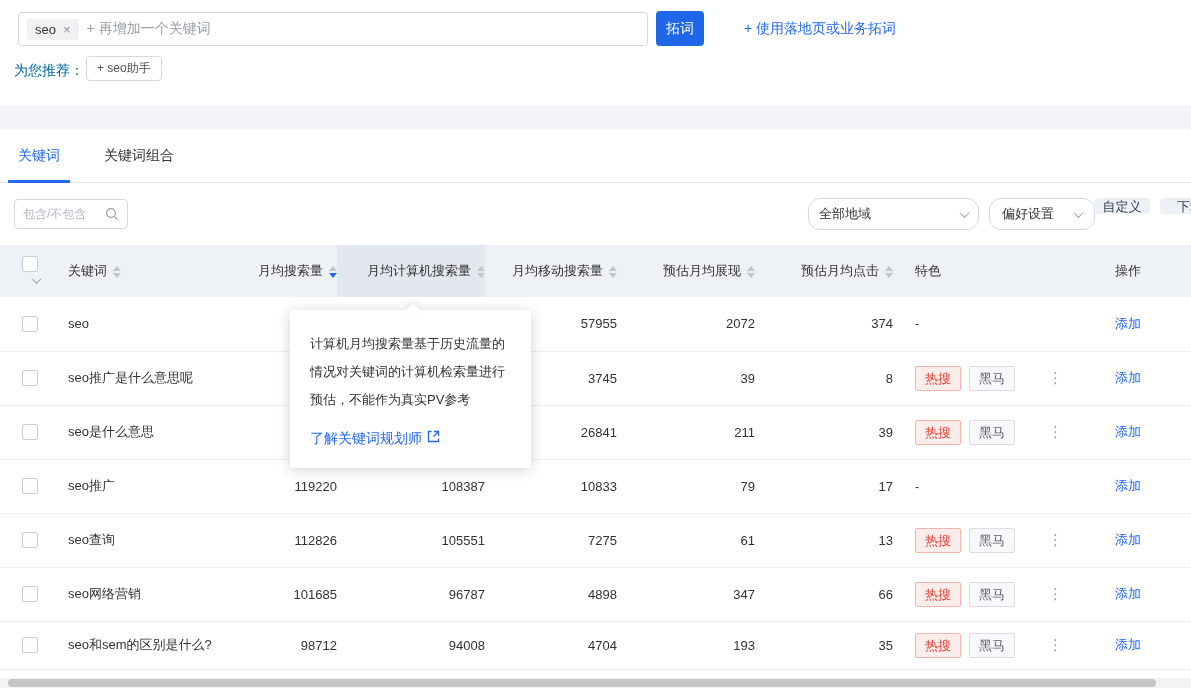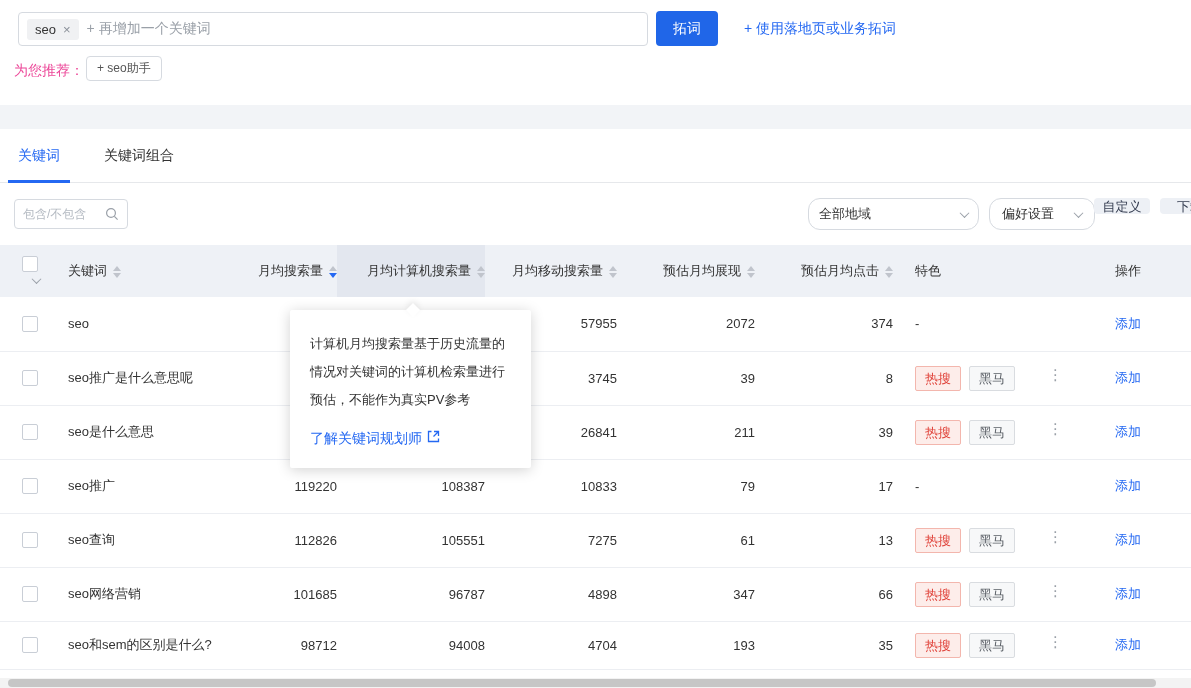--- a/index.html
+++ b/index.html
@@ -17,26 +17,26 @@
     border:1px solid #d6dae0; border-radius:4px; background:#fff;
     display:flex; align-items:center; padding:0 8px; cursor:text;
   }
   .kw-chip {
     display:inline-flex; align-items:center; background:#f0f1f3;
     border-radius:3px; padding:3px 8px; margin-right:8px; color:#333;
   }
   .kw-chip .x { color:#8a9099; margin-left:7px; font-size:13px; cursor:pointer; }
   .kw-placeholder { color:#9aa0a8; font-size:14px; }
   .expand-btn {
-    position:absolute; left:656px; top:11px; width:62px; height:35px;
+    position:absolute; left:656px; top:11px; width:48px; height:35px;
     background:#2066e8; color:#fff; border:none; border-radius:4px;
     font-size:14px; cursor:pointer; font-family:inherit;
   }
   .landing-link { position:absolute; left:744px; top:20px; color:#2468f2; font-size:14px; }
-  .rec-label { position:absolute; left:14px; top:62px; color:#ec4899; font-size:14px; }
+  .rec-label { position:absolute; left:14px; top:62px; color:#0369a1; font-size:14px; }
   .rec-tag {
     position:absolute; left:86px; top:56px; height:25px; padding:0 10px;
     border:1px solid #d6dae0; border-radius:4px; background:#fff;
     color:#555; font-size:12px; cursor:pointer; font-family:inherit;
   }
 
   
   .gray-band { position:absolute; left:0; top:105px; width:1191px; height:24px; background:#f2f4f7; }
 
   
@@ -81,21 +81,21 @@
   .checkbox { display:inline-block; width:16px; height:16px; border:1px solid #c9ced6;
               border-radius:2px; background:#fff; vertical-align:middle; cursor:pointer; }
   th .chev { margin-left:11px; }
 
   .sort { display:inline-flex; flex-direction:column; margin-left:6px; vertical-align:middle; }
   .sort i { display:block; width:0; height:0; border-left:4px solid transparent; border-right:4px solid transparent; }
   .sort .up { border-bottom:5px solid #c0c4cc; margin-bottom:2px; }
   .sort .dn { border-top:5px solid #c0c4cc; }
   .sort .dn.active { border-top-color:#2468f2; }
 
-  .c-feat .feat-wrap { display:flex; padding-left:22px; padding-right:14px; }
+  .c-feat .feat-wrap { display:flex; align-items:center; padding-left:22px; padding-right:14px; }
   .tag { display:inline-block; padding:4px 9px; border-radius:2px; font-size:13px; line-height:15px; }
   .tag.hot { background:#fdedea; border:1px solid #f3b6ad; color:#e0433a; margin-right:8px; }
   .tag.dark { background:#f7f8f9; border:1px solid #d9dce0; color:#5a5f66; }
   .more { margin-left:auto; color:#9aa0a8; font-size:15px; letter-spacing:0; cursor:pointer; padding-right:4px; }
   .dash { padding-left:22px; color:#333; }
 
   
   .tooltip {
     position:absolute; left:290px; top:310px; width:241px; z-index:20;
     background:#fff; border-radius:2px; padding:20px;

